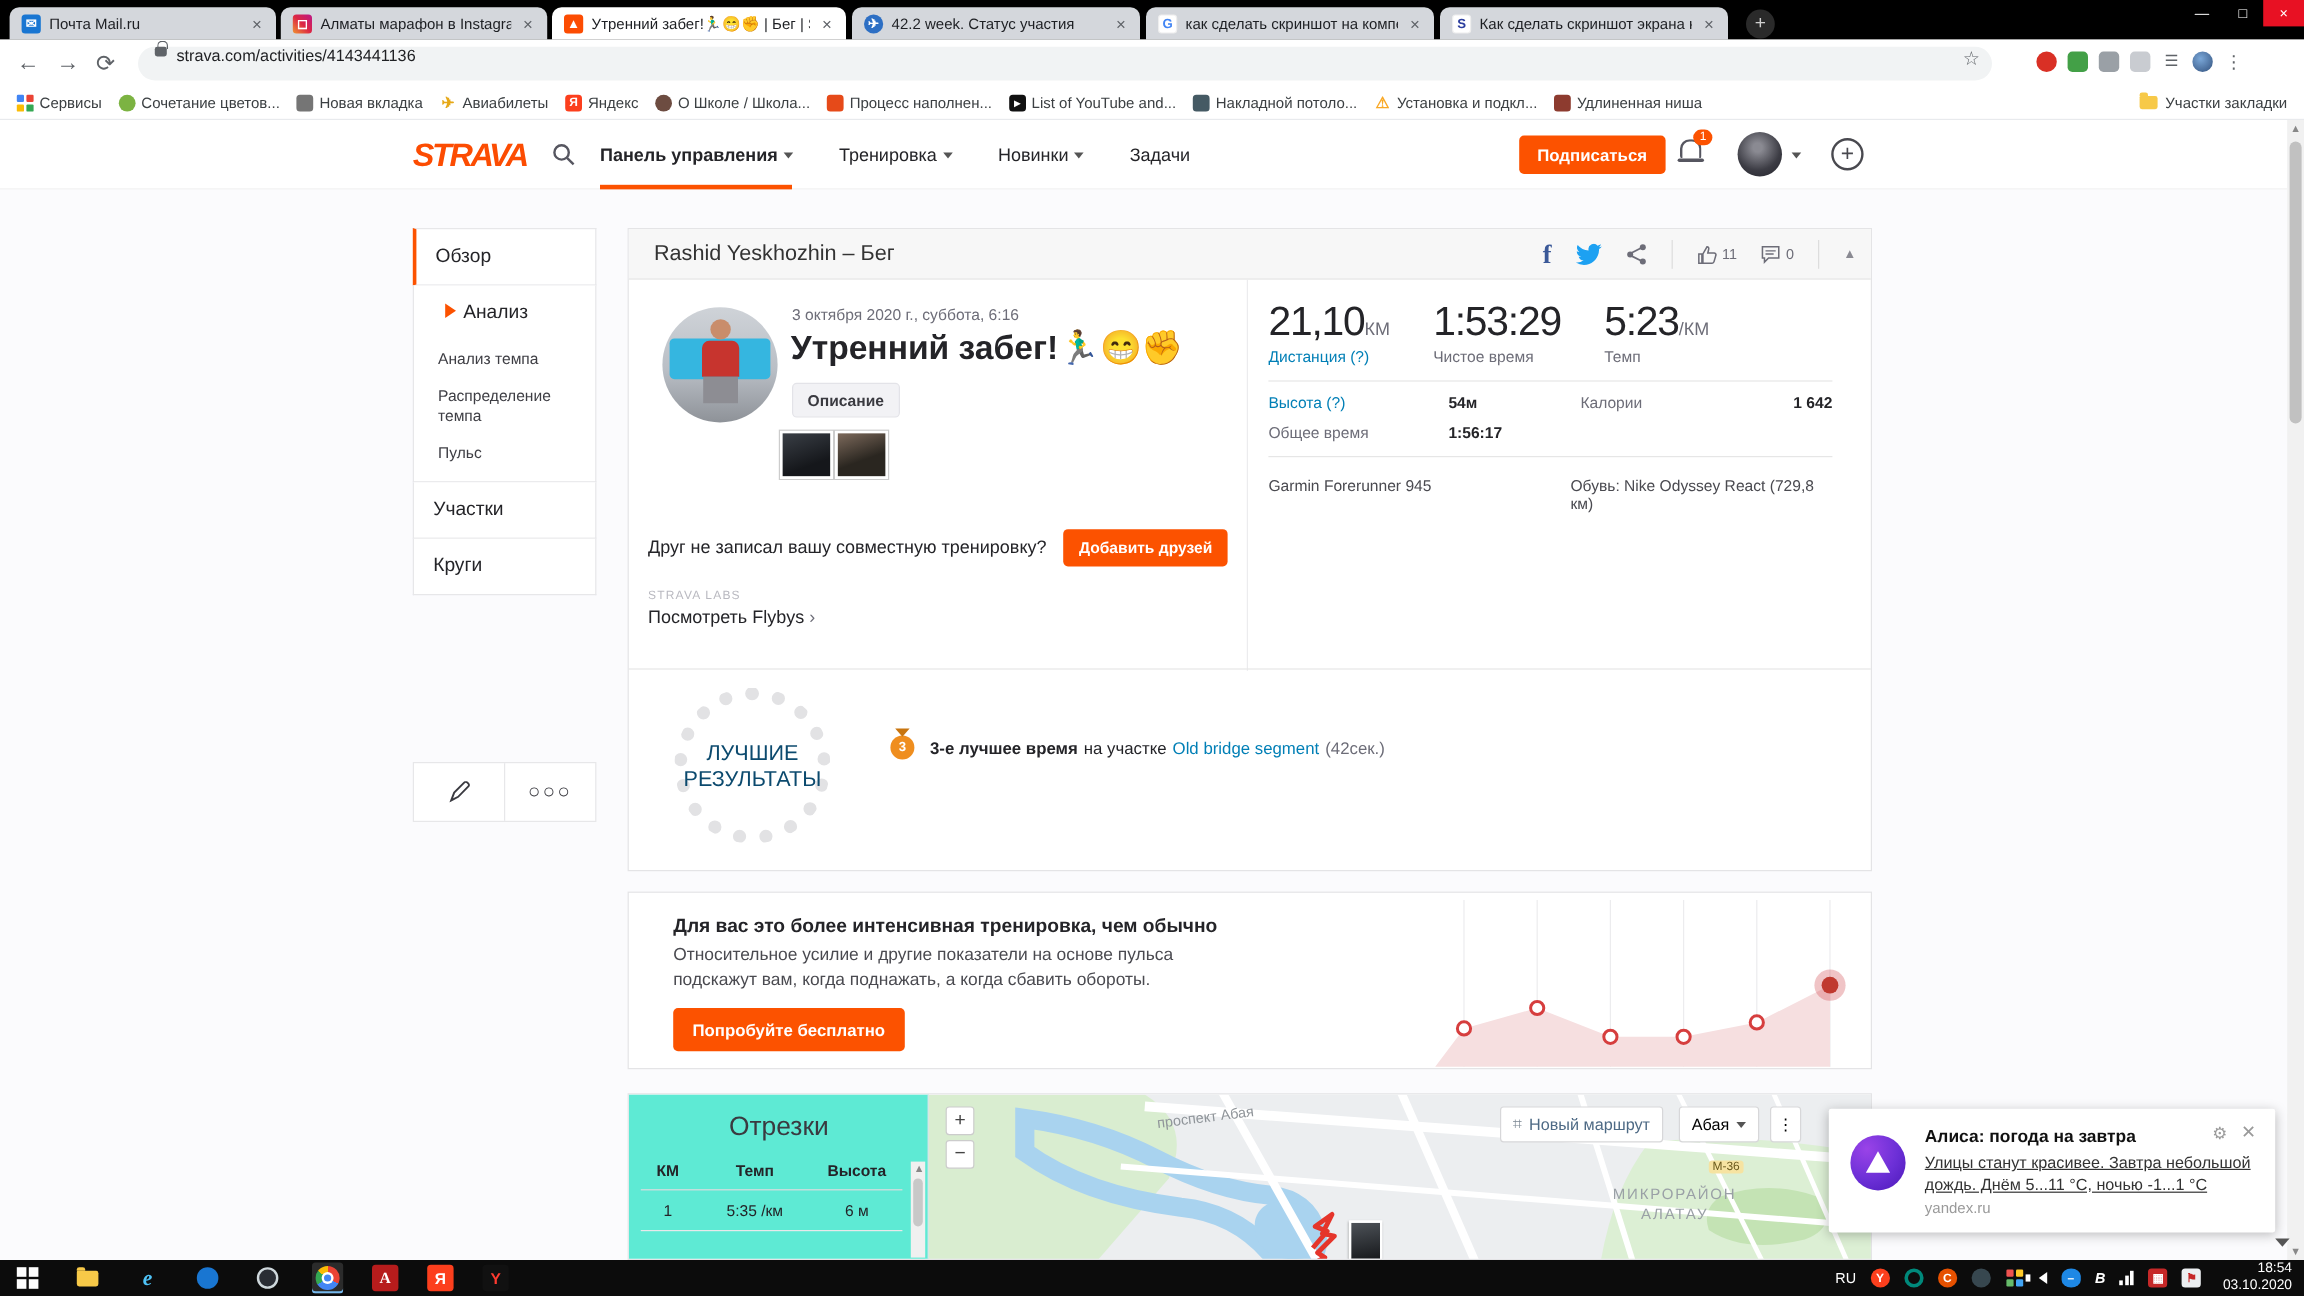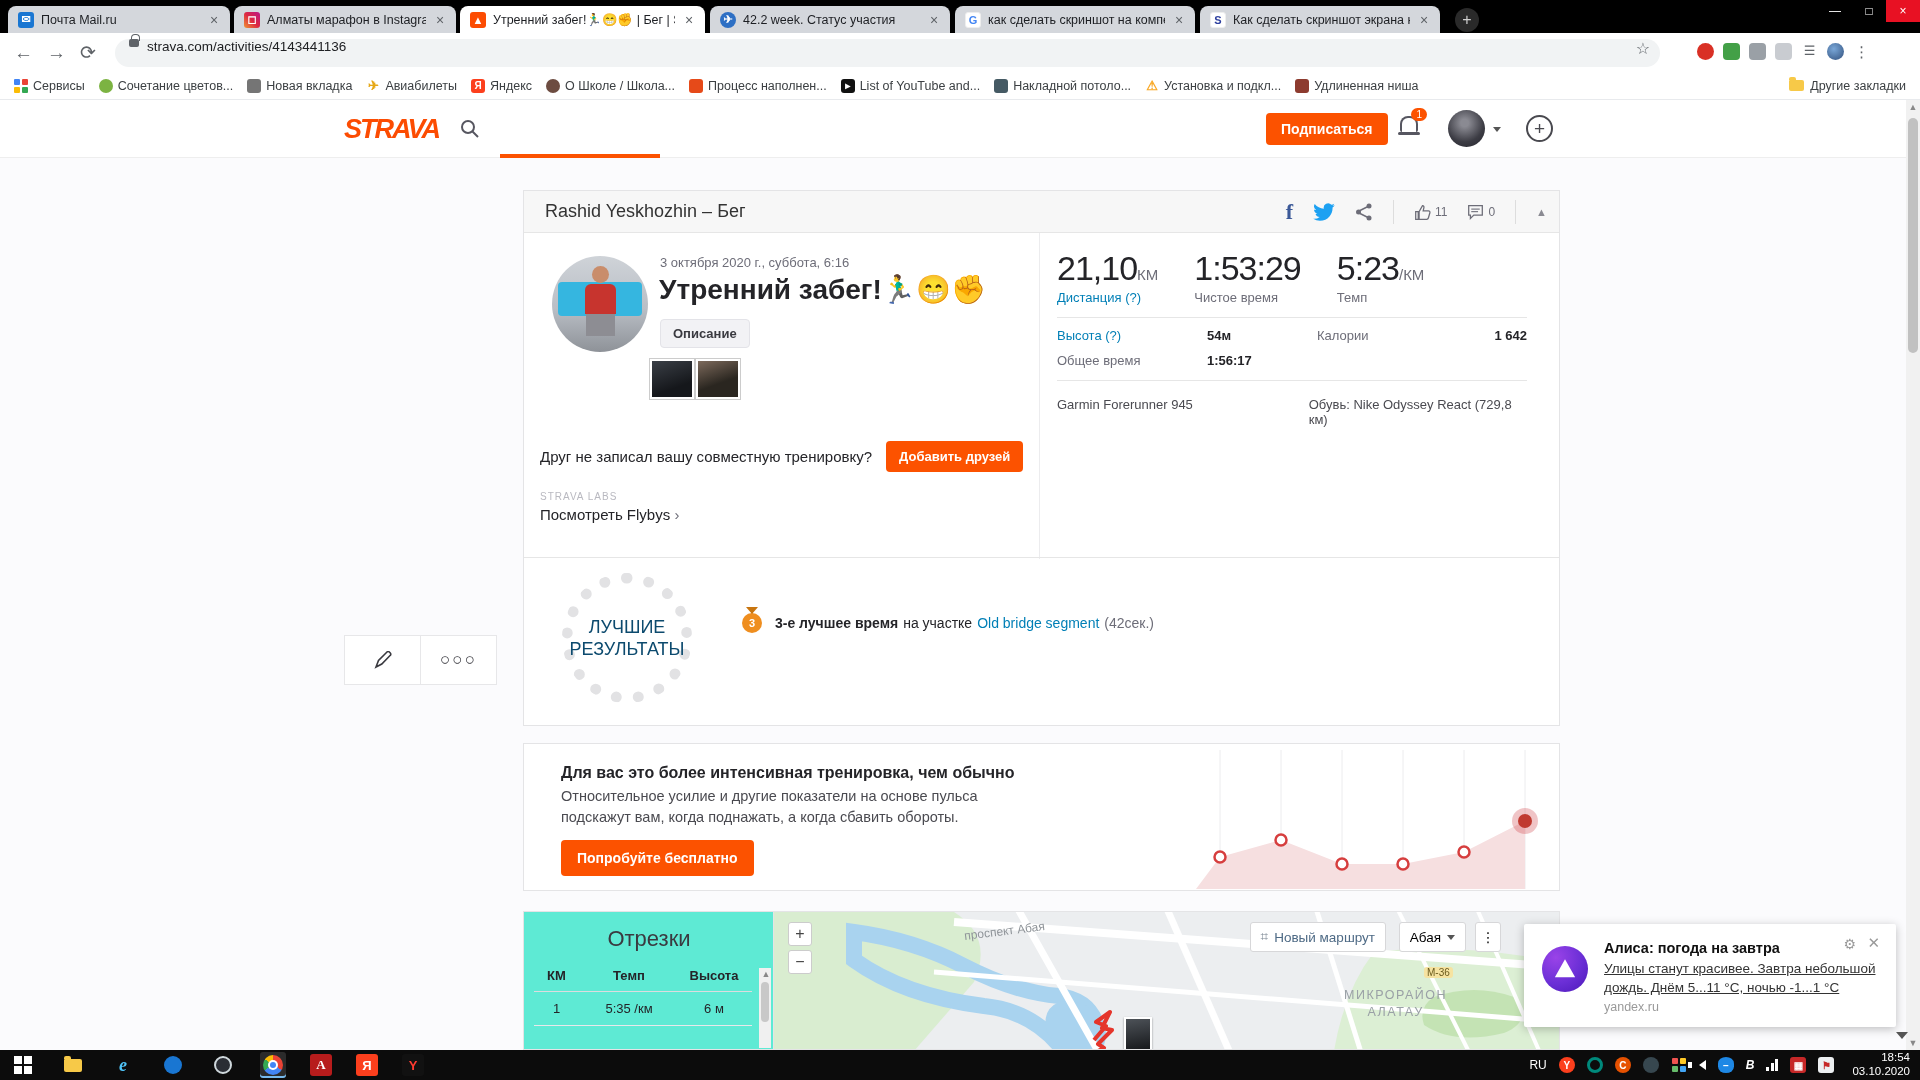--- a/index.html
+++ b/index.html
@@ -272,43 +272,77 @@
     <span class="bm">
       <span class="bi" style="background:none;color:#f9a825;font-size:13px;">⚠</span>
       <span>Установка и подкл...</span>
     </span>
     <span class="bm">
       <span class="bi" style="background:#8d3b2f;"></span>
       <span>Удлиненная ниша</span>
     </span>
     <span class="bm" id="bm-other">
       <span class="folder"></span>
-      <span>Другие закладки</span>
+      <span>Участки закладки</span>
     </span>
   </div>
 
   <div id="snav">
     <div id="logo">STRAVA</div>
     <svg class="abs" style="left:460px;top:19px;" width="20" height="20" viewBox="0 0 20 20">
         <circle cx="8" cy="8" r="6" fill="none" stroke="#565660" stroke-width="2"></circle>
         <line x1="12.5" y1="12.5" x2="18" y2="18" stroke="#565660" stroke-width="2"></line>
       </svg>
+    <div id="snav-items">
+      <span class="snav-item" style="font-weight:bold;">
+          <span>Панель управления</span>
+          <span class="chev"></span>
+        </span>
+      <span class="snav-item">
+          <span>Тренировка</span>
+          <span class="chev"></span>
+        </span>
+      <span class="snav-item">
+          <span>Новинки</span>
+          <span class="chev"></span>
+        </span>
+      <span class="snav-item">
+          <span>Задачи</span>
+        </span>
+    </div>
     <div id="nav-underline"></div>
     <div id="subscribe">Подписаться</div>
     <div class="bellwrap">
       <div class="bell"></div>
       <div class="badge">1</div>
     </div>
     <div id="nav-avatar"></div>
     <span class="chev" id="nav-avatar-chev"></span>
     <div id="nav-plus">+</div>
   </div>
 
   <div id="page">
 
+    <div id="sidebar" class="abs">
+      <div class="sb-box first" id="sb-overview">
+        <div class="sb-main">Обзор</div>
+      </div>
+      <div class="sb-box">
+        <div class="sb-main" style="padding-left:26px;"><span class="play"></span><span>Анализ</span></div>
+        <div class="sb-sub">Анализ темпа</div>
+        <div class="sb-sub">Распределение темпа</div>
+        <div class="sb-sub" style="padding-bottom:14px;">Пульс</div>
+      </div>
+      <div class="sb-box">
+        <div class="sb-main">Участки</div>
+      </div>
+      <div class="sb-box">
+        <div class="sb-main">Круги</div>
+      </div>
+    </div>
     <div id="sb-actions">
       <div class="sb-act">
         <svg width="18" height="18" viewBox="0 0 18 18">
             <path d="M2 16 l2.5-6.5 L13 1 a1.6 1.6 0 0 1 2.3 0 l1 1 a1.6 1.6 0 0 1 0 2.3 L7.8 13 Z" fill="none" stroke="#3a3a40" stroke-width="1.6"></path>
           </svg>
       </div>
       <div class="sb-act">○○○</div>
     </div>
 
     <div class="card" id="main-card">

